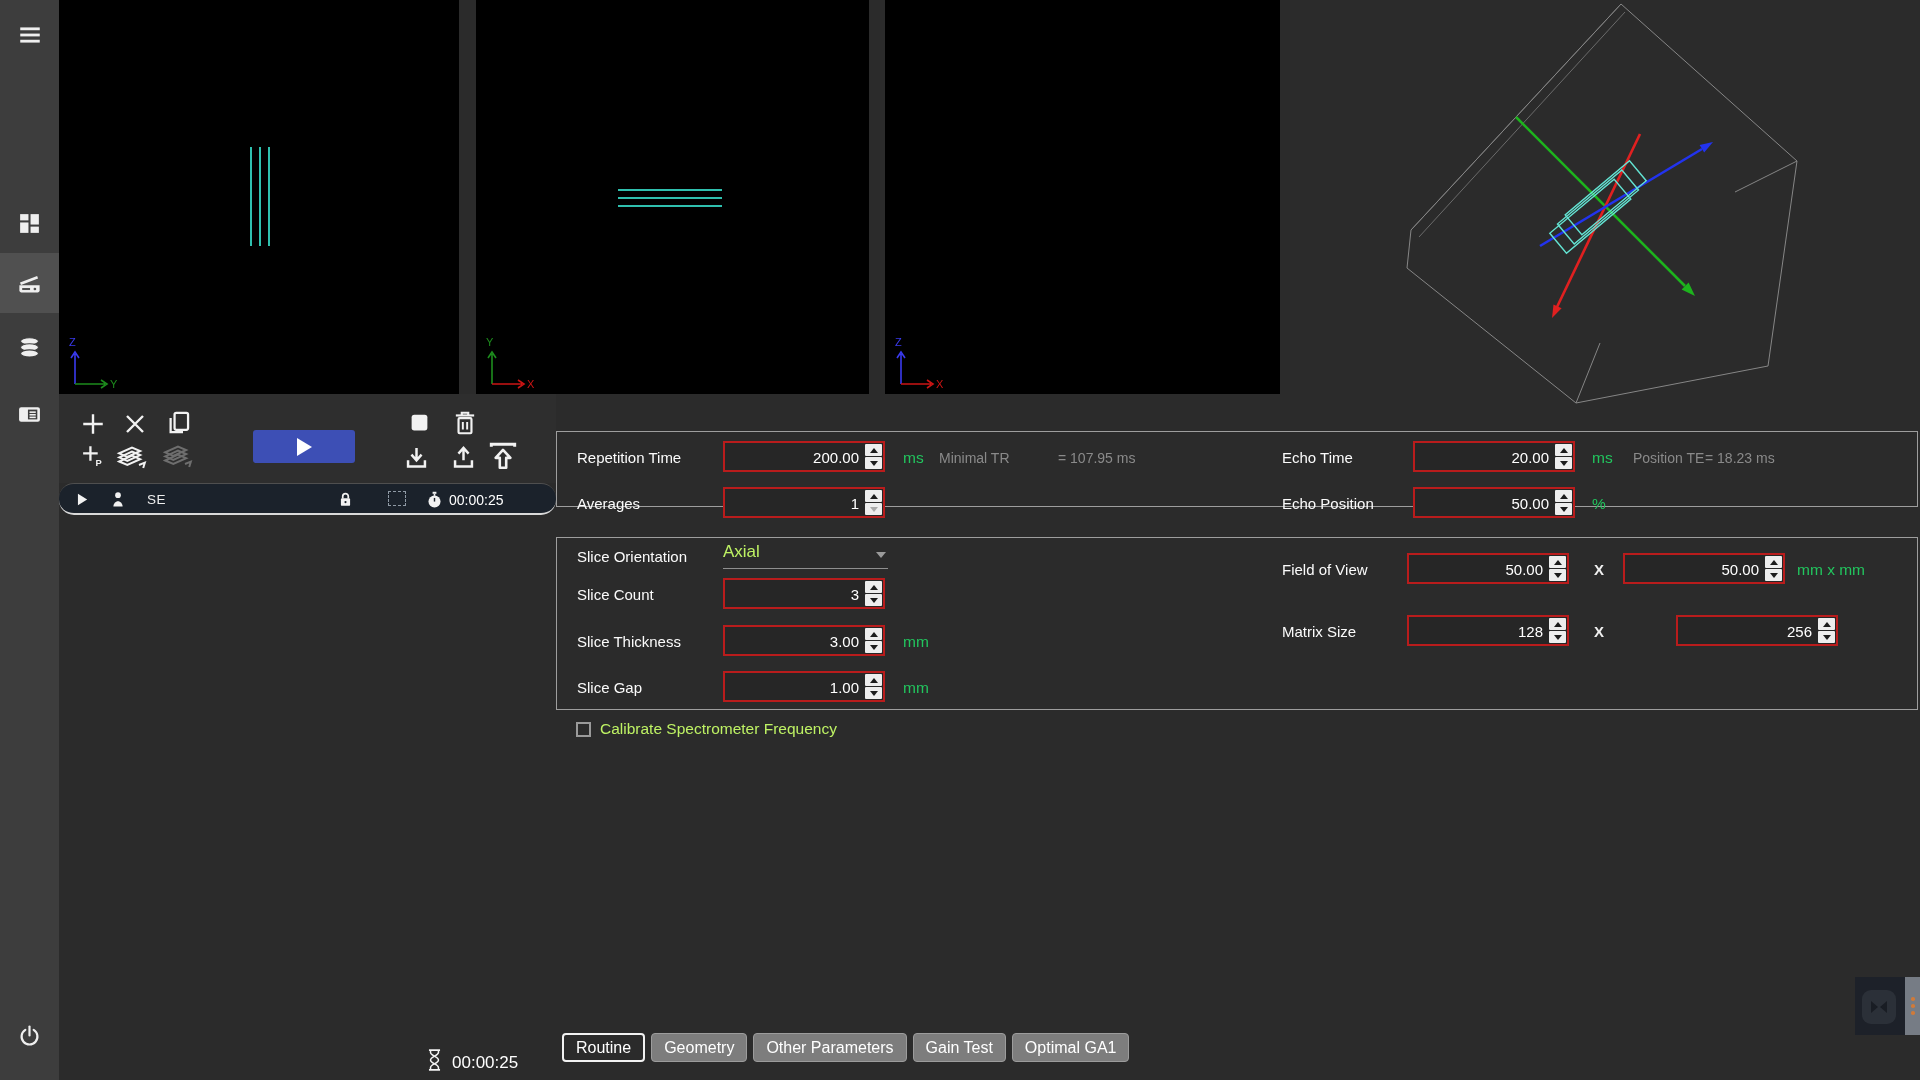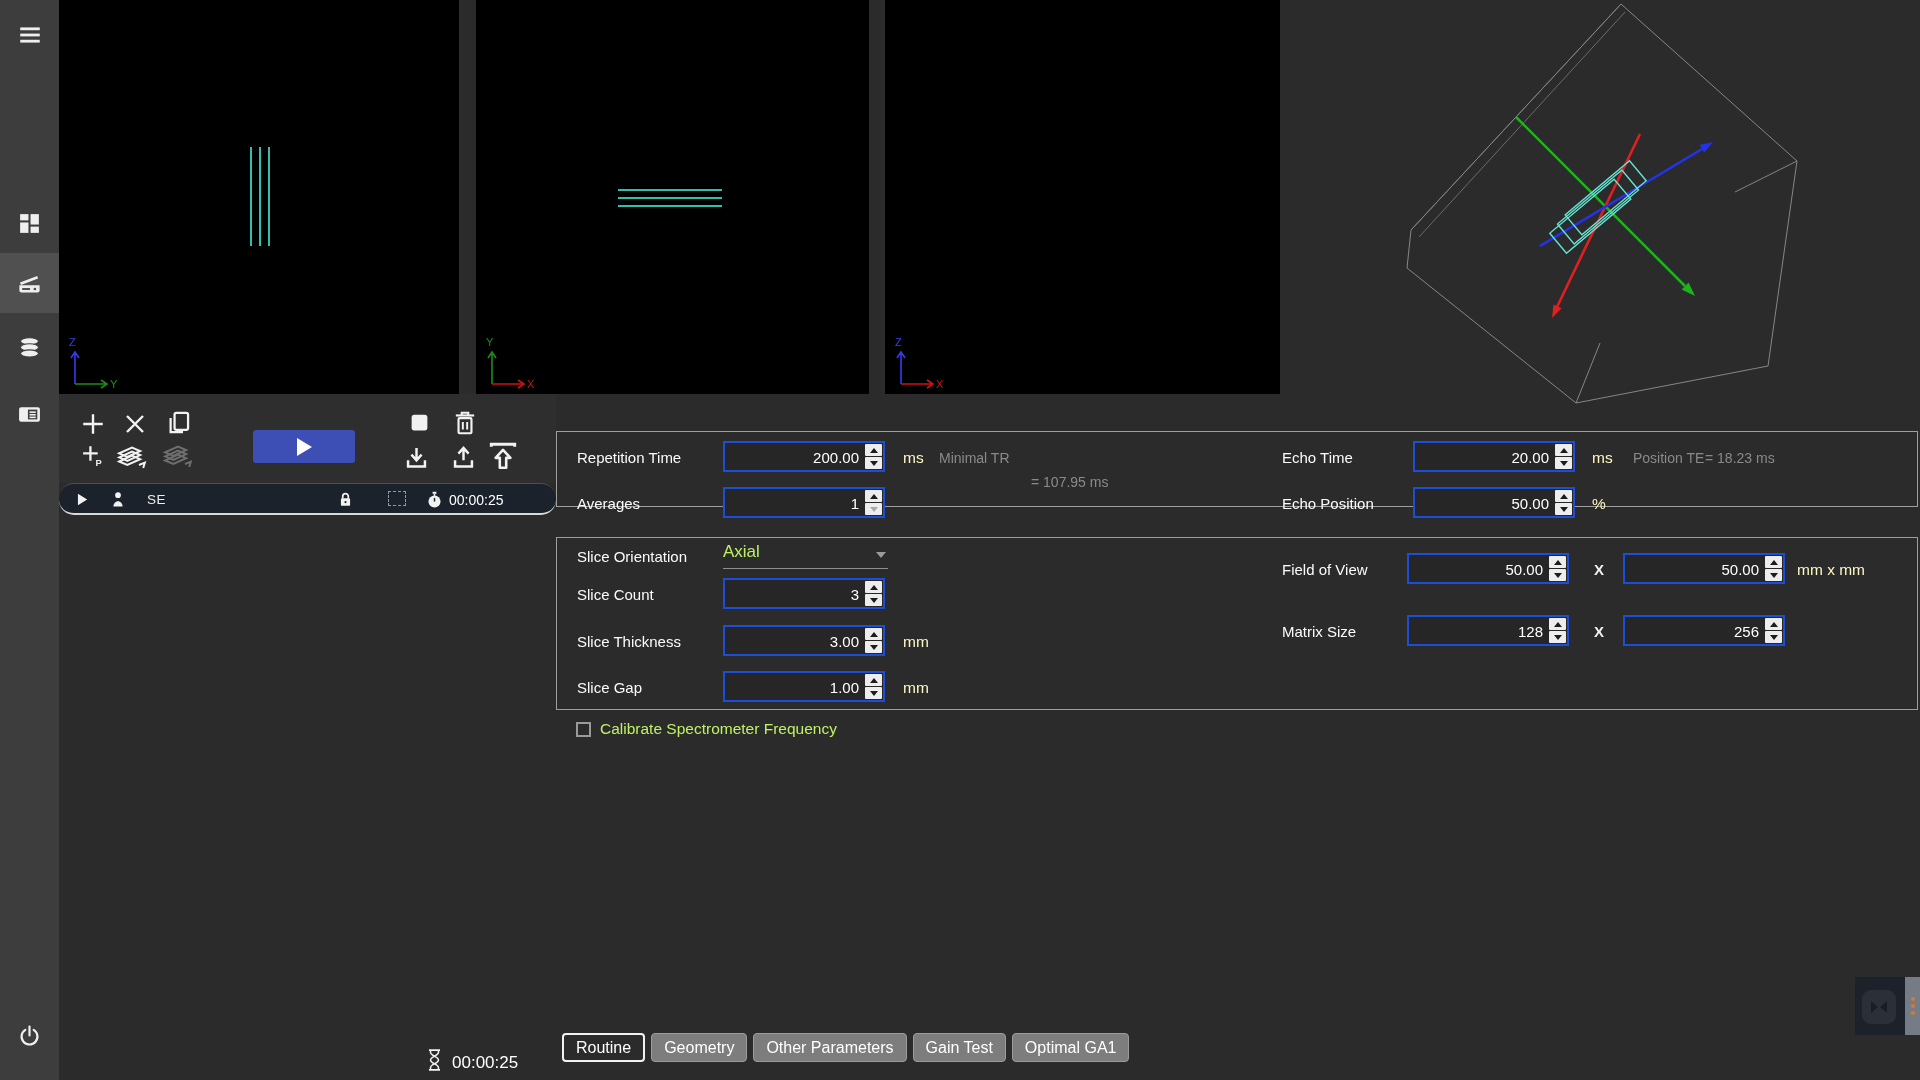--- a/index.html
+++ b/index.html
@@ -36,25 +36,25 @@
              border-top:1px solid #4f4f4f; border-bottom:2px solid #d9d9d9;border-radius:15px; }
   #scanrow .se-label { position:absolute; left:88px; top:8px; color:#eee; font-size:13.5px; letter-spacing:.5px; }
   #scanrow .time { position:absolute; left:390px; top:8px; color:#fff; font-size:14px; }
   .dashed-box { position:absolute; left:329px; top:7px; width:18px; height:15px; border:1.5px dashed #8f9aa5; }
 
   
   .pbox { position:absolute; left:556px; width:1362px; border:1px solid #9e9e9e; background:transparent; }
   #pbox1 { top:431px; height:76px; }
   #pbox2 { top:537px; height:173px; }
   .plabel { position:absolute; color:#fbfbfb; font-size:15px; white-space:nowrap; }
-  .punit  { position:absolute; color:#fef9c3; font-size:15.5px; white-space:nowrap; }
+  .punit  { position:absolute; color:#22c55e; font-size:15.5px; white-space:nowrap; }
   .phint  { position:absolute; color:#8a8a8a; font-size:14px; white-space:nowrap; }
   .psep   { position:absolute; color:#f0f0f0; font-size:15px; font-weight:bold; }
 
-  .numfield { position:absolute; width:162px; height:31px; border:2px solid #1d4ed8; background:#262626;
+  .numfield { position:absolute; width:162px; height:31px; border:2px solid #b91c1c; background:#262626;
               display:flex; align-items:stretch; }
   .nf-val { flex:1; color:#fff; font-size:15px; text-align:right; padding:6px 5px 0 0; white-space:nowrap; }
   .nf-spin { width:19px; display:flex; flex-direction:column; gap:1px; padding:1px; }
   .spin { flex:1; background:#ededed; border:none; border-radius:1px; display:flex; align-items:center; justify-content:center; cursor:pointer; padding:0; }
   .spin span { width:0; height:0; border-left:4px solid transparent; border-right:4px solid transparent; }
   .spin.up span { border-bottom:5px solid #1c1c1c; }
   .spin.dn span { border-top:5px solid #1c1c1c; }
   .spin.dn.disabled span { border-top-color:#aaa; }
 
   .dropdown { position:absolute; width:165px; cursor:pointer; }
@@ -302,21 +302,21 @@
       <button class="spin up">
           <span></span>
         </button>
       <button class="spin dn">
           <span></span>
         </button>
     </span>
   </div>
   <span class="punit" style="left:346px; top:17px;">ms</span>
   <span class="phint" style="left:382px; top:18px;">Minimal TR</span>
-  <span class="phint" style="left:474px; top:18px;margin-top:24px;">= 107.95 ms</span>
+  <span class="phint" style="left:501px; top:18px;">= 107.95 ms</span>
 
   <span class="plabel" style="left:20px; top:63px;">Averages</span>
   <div class="numfield" style="left:166px; top:55px;">
     <span class="nf-val">1</span>
     <span class="nf-spin">
       <button class="spin up">
           <span></span>
         </button>
       <button class="spin dn disabled">
           <span></span>
@@ -436,21 +436,21 @@
     <span class="nf-spin">
       <button class="spin up">
           <span></span>
         </button>
       <button class="spin dn">
           <span></span>
         </button>
     </span>
   </div>
   <span class="psep" style="left:1037px; top:85px;">X</span>
-  <div class="numfield" style="left:1066px; top:77px;">
+  <div class="numfield" style="left:1119px; top:77px;">
     <span class="nf-val">256</span>
     <span class="nf-spin">
       <button class="spin up">
           <span></span>
         </button>
       <button class="spin dn">
           <span></span>
         </button>
     </span>
   </div>

